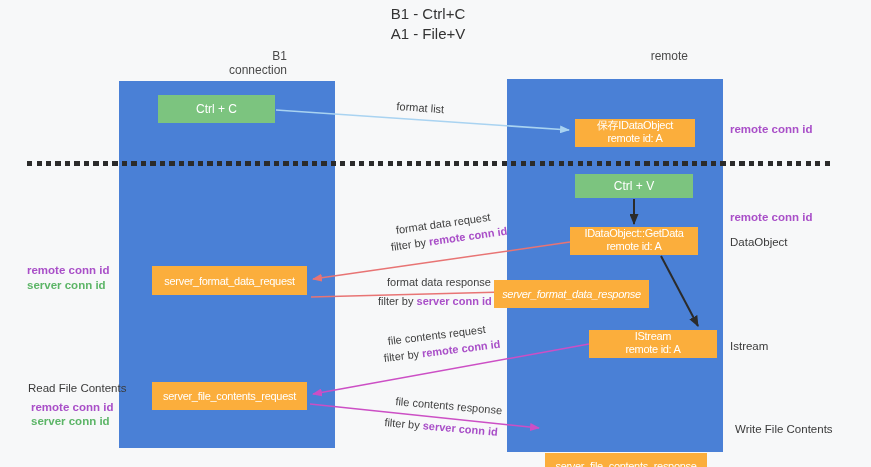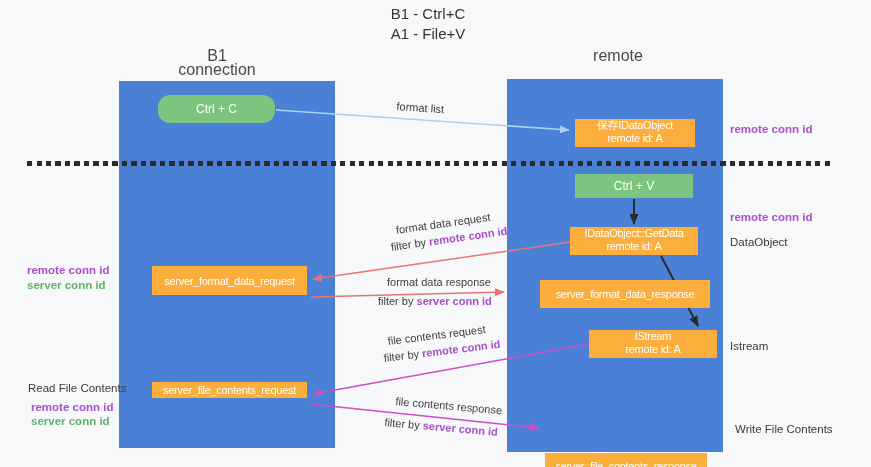--- a/index.html
+++ b/index.html
@@ -8,21 +8,21 @@
     --arrow-magenta:#cc4fc5; --arrow-lightblue:#a9d3f1; --arrow-black:#2b2b2b;
     --text-dark:#3c3c3c; --bg:#f7f8f9;
   }
   html,body{margin:0;padding:0;}
   .canvas{
     position:relative; width:871px; height:467px; background:var(--bg);
     font-family:"Liberation Sans", sans-serif; overflow:hidden; color:var(--text-dark);
   }
   .title{position:absolute; left:278px; top:4px; width:300px; text-align:center;
     font-size:15px; line-height:20px; color:#333;}
-  .col-header{position:absolute; width:140px; text-align:center; font-size:16px;
+  .col-header{position:absolute; width:140px; text-align:right; font-size:12px;
     line-height:14px; color:#4a4a4a;}
   .lifeline{position:absolute; background:var(--lifeline-blue);}
   .dashed{position:absolute; left:27px; top:161px; width:805px; height:5px;
     background:repeating-linear-gradient(90deg, var(--arrow-black) 0 5px, transparent 5px 9.5px);}
   .overlay{position:absolute; left:0; top:0; width:871px; height:467px; pointer-events:none;}
   .node{position:absolute; color:#fff; text-align:center; white-space:nowrap;}
   .node.green{background:var(--node-green); font-size:12px;}
   .node.orange{background:var(--node-orange); font-size:11px; letter-spacing:-0.3px;}
   .node.two{display:flex; flex-direction:column; line-height:13px;}
   .node.one{display:flex; align-items:center; justify-content:center;}
@@ -80,44 +80,44 @@
     </defs>
     <line class="s-blue" x1="276" y1="110" x2="569" y2="130" marker-end="url(#m-blue)"></line>
     <line class="s-black" x1="634" y1="199" x2="634" y2="224" marker-end="url(#m-black)"></line>
     <line class="s-black" x1="661" y1="256" x2="698" y2="326" marker-end="url(#m-black)"></line>
     <line class="s-red" x1="570" y1="242" x2="313" y2="279" marker-end="url(#m-red)"></line>
     <line class="s-red" x1="311" y1="297" x2="504" y2="292" marker-end="url(#m-red)"></line>
     <line class="s-magenta" x1="589" y1="344" x2="313" y2="394" marker-end="url(#m-magenta)"></line>
     <line class="s-magenta" x1="310" y1="404" x2="539" y2="428" marker-end="url(#m-magenta)"></line>
   </svg>
 
-  <div class="node green one" style="left:158px; top:95px; width:117px; height:28px;border-radius:12px;">Ctrl + C</div>
+  <div class="node green one" style="left:158px; top:95px; width:117px; height:28px;">Ctrl + C</div>
 
   <div class="node orange two" style="left:575px; top:119px; width:120px; height:28px;">
     <div>保存IDataObject</div>
     <div>remote id: A</div>
   </div>
 
   <div class="node green one" style="left:575px; top:174px; width:118px; height:24px;">Ctrl + V</div>
 
   <div class="node orange two" style="left:570px; top:227px; width:128px; height:28px;">
     <div>IDataObject::GetData</div>
     <div>remote id: A</div>
   </div>
 
   <div class="node orange one" style="left:152px; top:266px; width:155px; height:29px;">server_format_data_request</div>
 
-  <div class="node orange one" style="left:540px; top:280px; width:170px; height:28px;">server_format_data_response</div>
+  <div class="node orange one" style="left:494px; top:280px; width:155px; height:28px;font-style:italic;">server_format_data_response</div>
 
   <div class="node orange two" style="left:589px; top:330px; width:128px; height:28px;">
     <div>IStream</div>
     <div>remote id: A</div>
   </div>
 
-  <div class="node orange one" style="left:152px; top:382px; width:155px; height:16px;">server_file_contents_request</div>
+  <div class="node orange one" style="left:152px; top:382px; width:155px; height:28px;">server_file_contents_request</div>
 
   <div class="node orange one" style="left:545px; top:417px; width:162px; height:26px;margin-top:36px;">server_file_contents_response</div>
 
   <div class="side-label purple" style="left:730px; top:123px;">remote conn id</div>
   <div class="side-label purple" style="left:730px; top:211px;">remote conn id</div>
   <div class="side-label" style="left:730px; top:236px;">DataObject</div>
   <div class="side-label" style="left:730px; top:340px;">Istream</div>
   <div class="side-label" style="left:735px; top:423px;">Write File Contents</div>
 
   <div class="side-label purple" style="left:27px; top:264px;">remote conn id</div>

